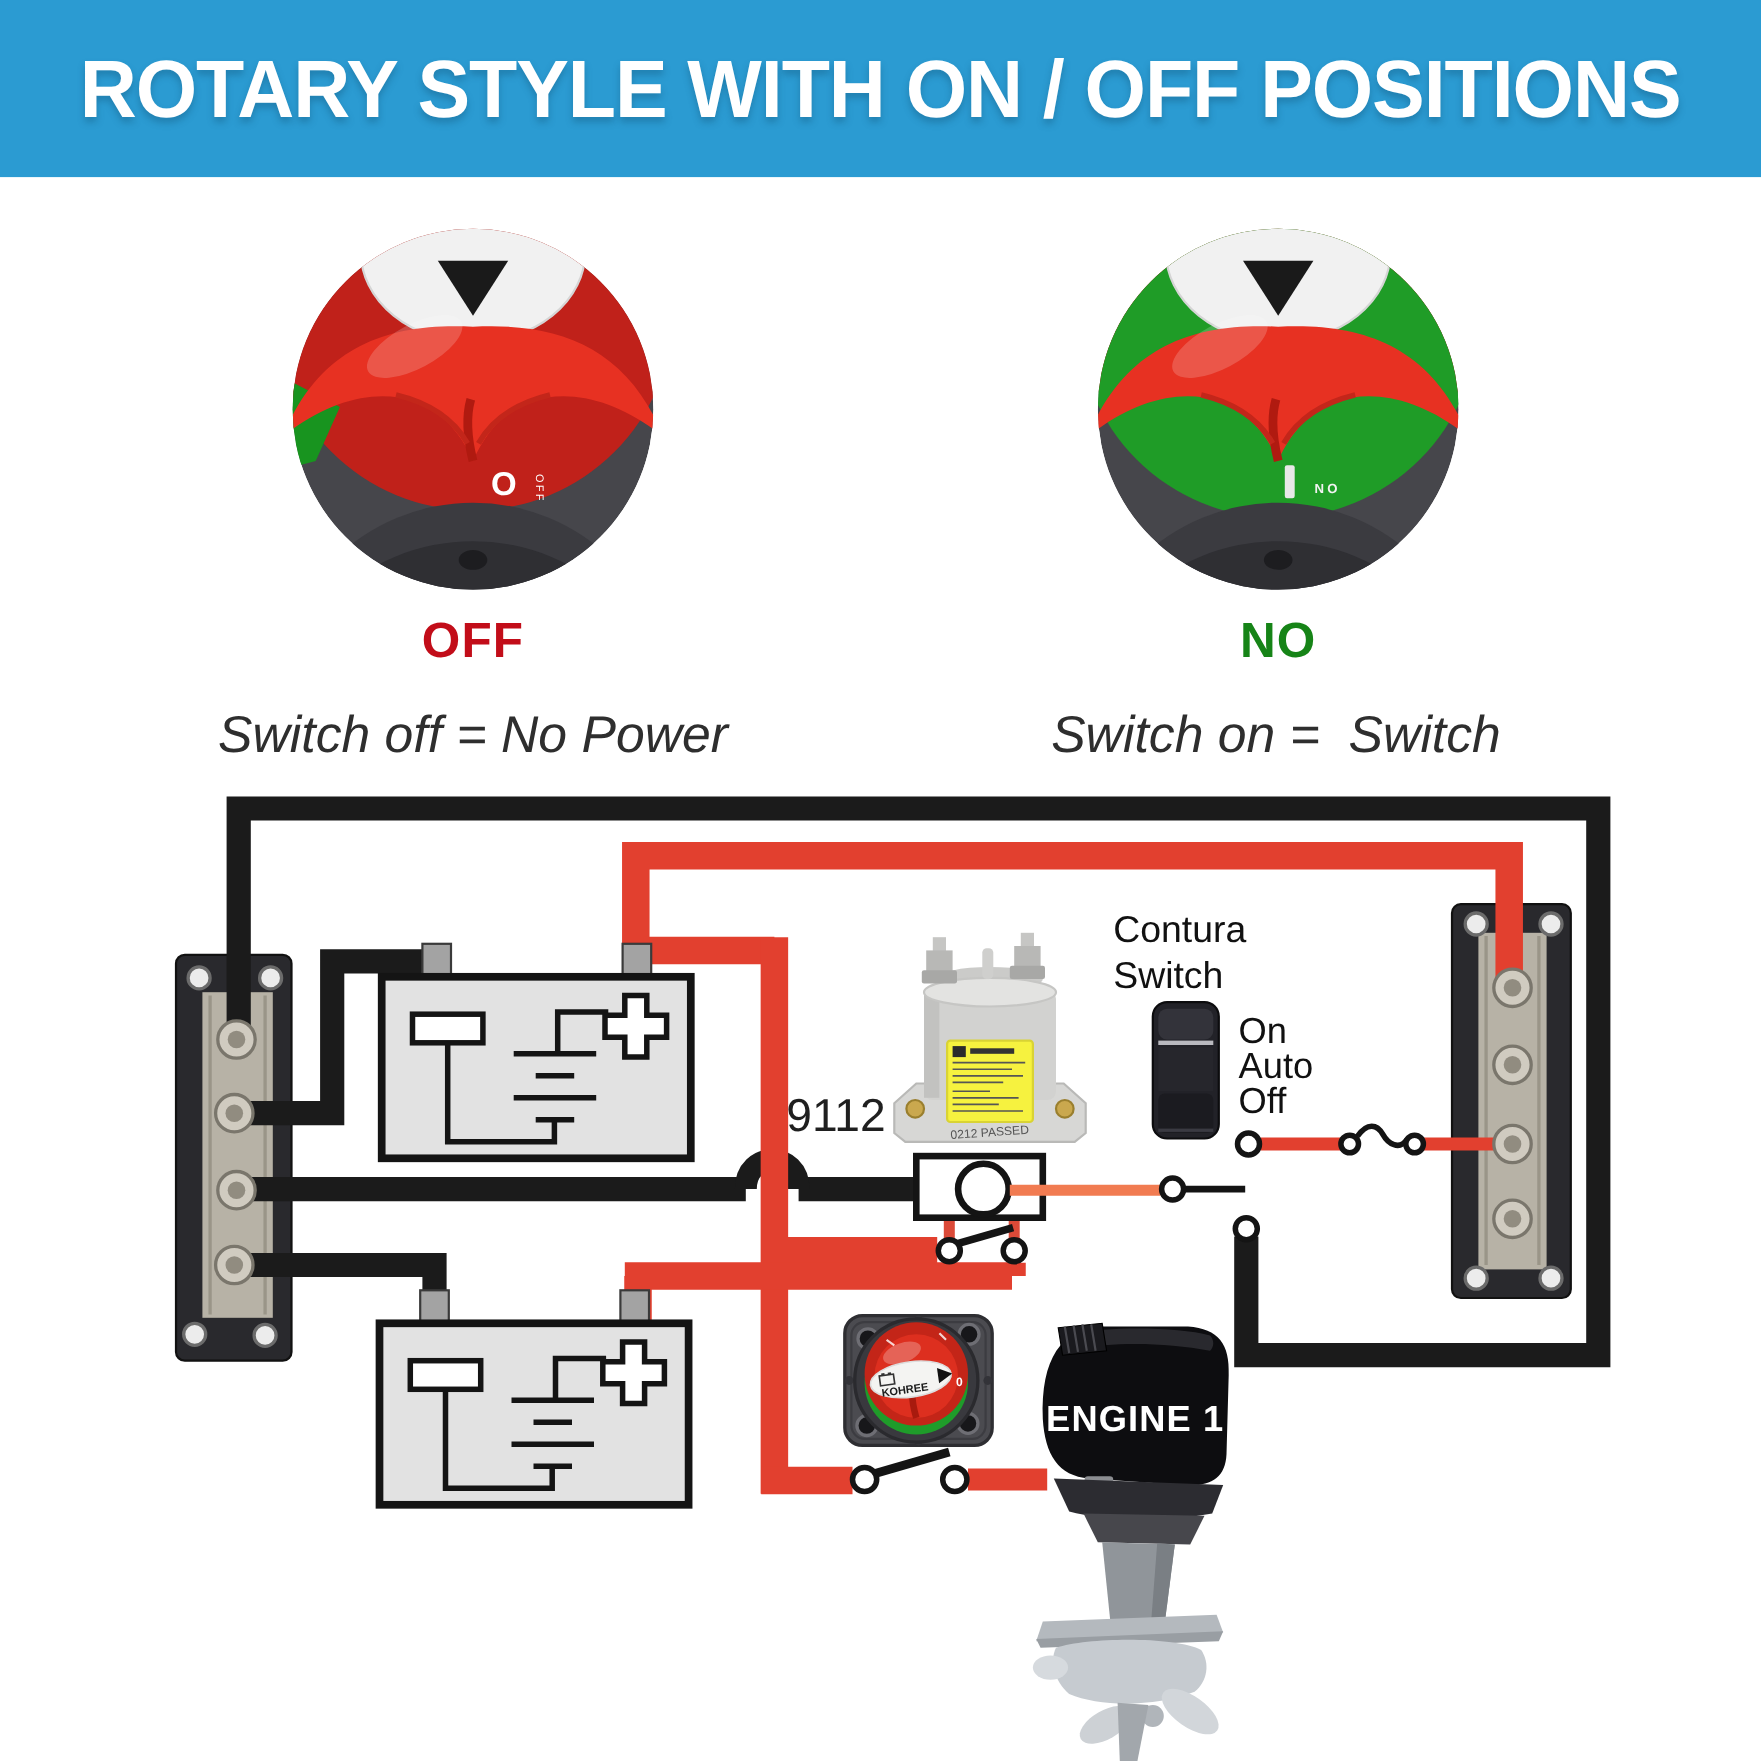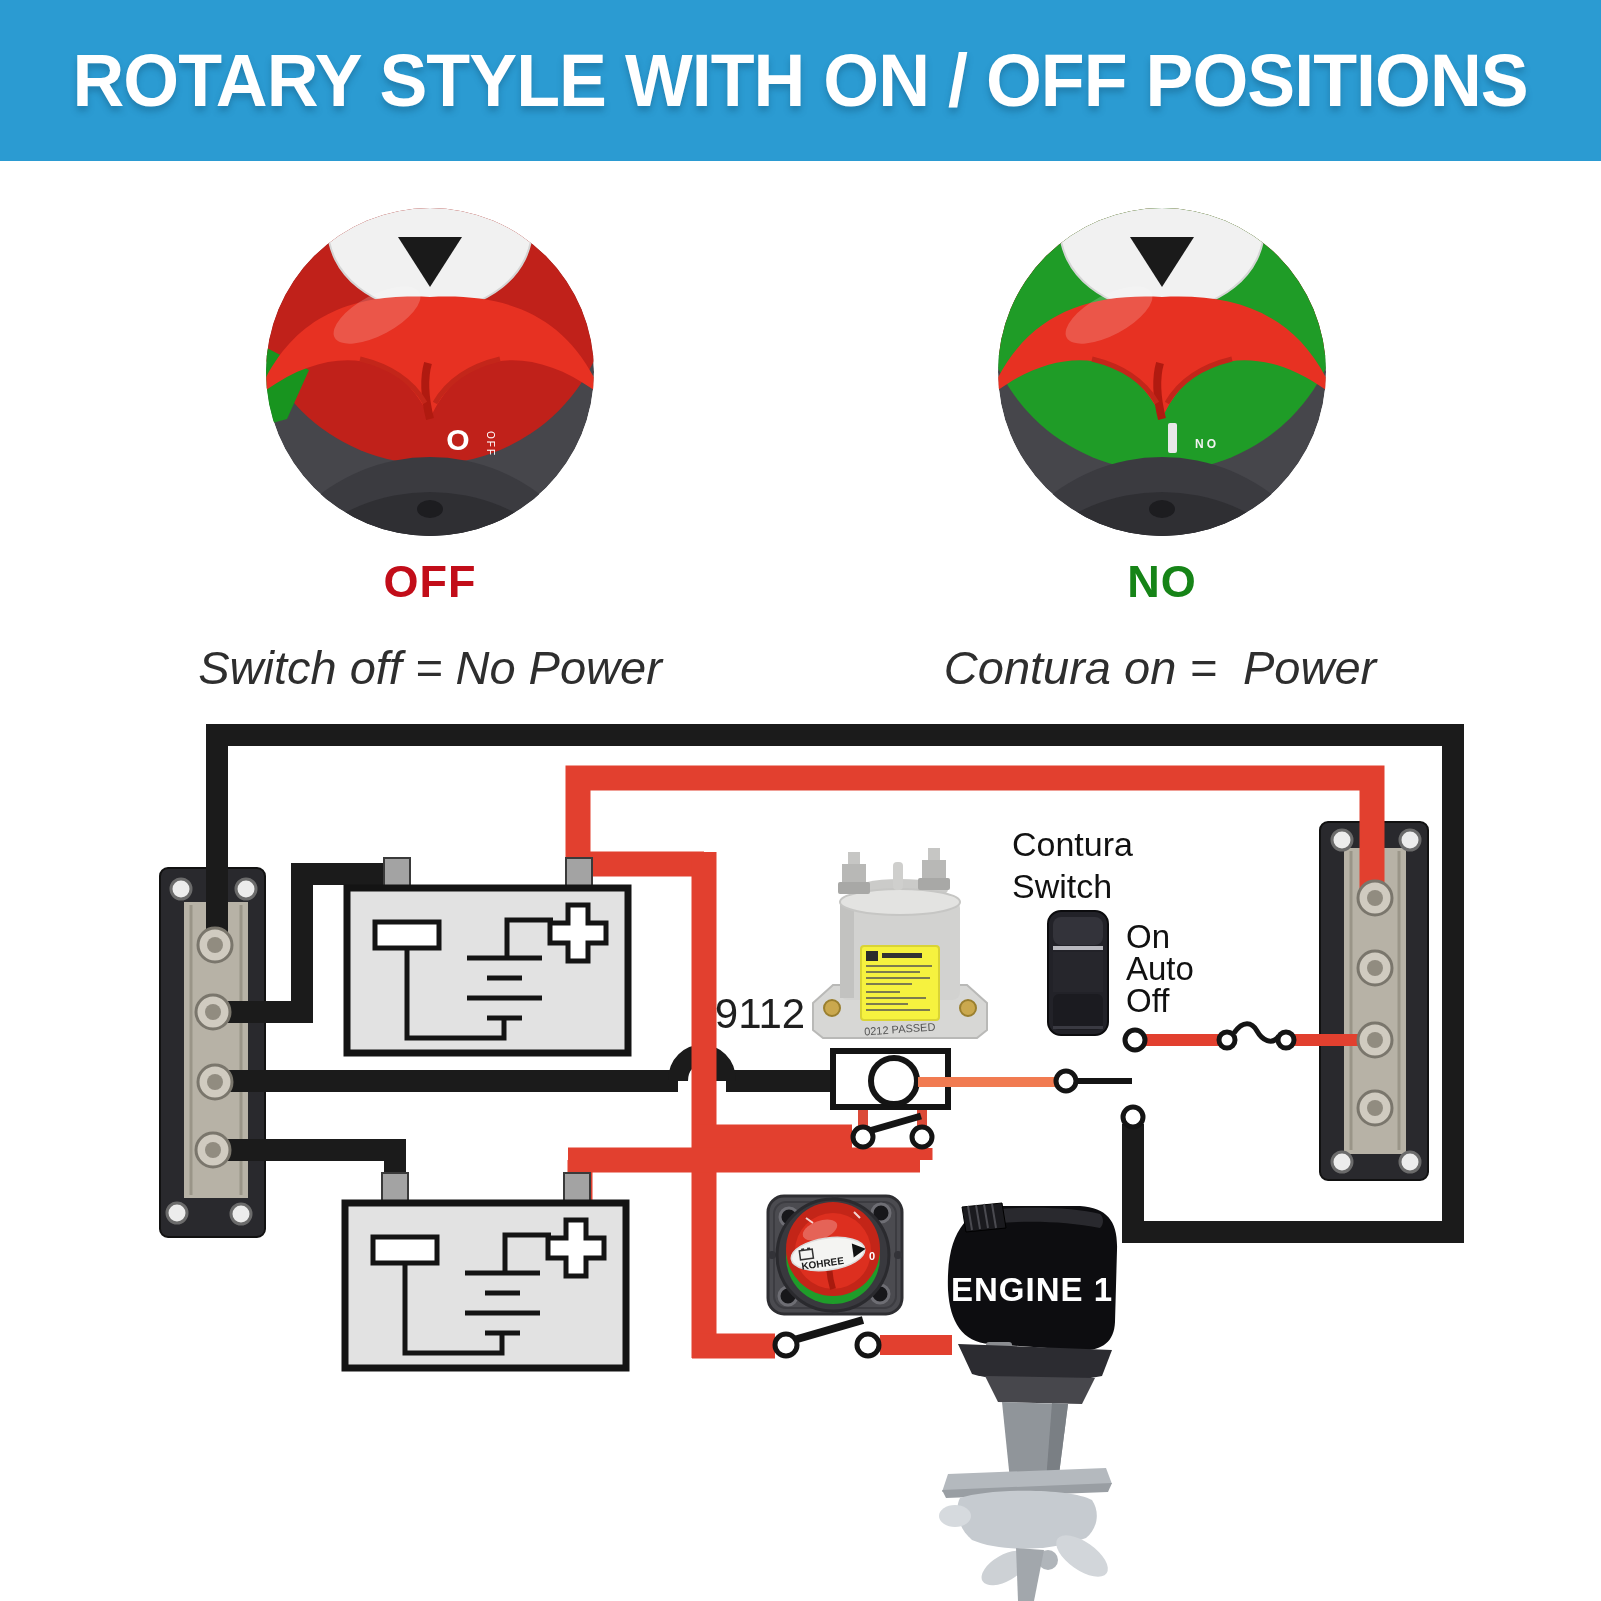--- a/index.html
+++ b/index.html
@@ -89,21 +89,21 @@
       <ellipse cx="112" cy="108" rx="48" ry="20" transform="rotate(-28 112 108)" fill="#ffffff" opacity="0.18"></ellipse>
       <rect x="171" y="216" width="9" height="30" rx="2" fill="#e8e8e8"></rect>
       <text x="198" y="241" font-size="12" font-weight="bold" letter-spacing="3" fill="#f2f2f2">NO</text>
     </g>
   </svg>
 </div>
 
 <div class="pos-label off">OFF</div>
 <div class="pos-label on">NO</div>
 <div class="caption off">Switch off = No Power</div>
-<div class="caption on">Contura on =  Power</div>
+<div class="caption on">Switch on =  Switch</div>
 
 <svg class="diagram" viewBox="0 690 1601 911">
 
   <defs>
     <g id="batt">
       <rect x="37" y="-30" width="26" height="32" fill="#a3a3a3" stroke="#3a3a3a" stroke-width="2"></rect>
       <rect x="219" y="-30" width="26" height="32" fill="#a3a3a3" stroke="#3a3a3a" stroke-width="2"></rect>
       <rect x="0" y="0" width="281" height="165" fill="#e2e2e2" stroke="#141414" stroke-width="7"></rect>
       <rect x="28" y="34" width="64" height="26" fill="#ffffff" stroke="#141414" stroke-width="5"></rect>
       <polygon transform="translate(231,45)" points="-10,-28 10,-28 10,-10 28,-10 28,10 10,10 10,28 -10,28 -10,10 -28,10 -28,-10 -10,-10" fill="#ffffff" stroke="#141414" stroke-width="5"></polygon>

